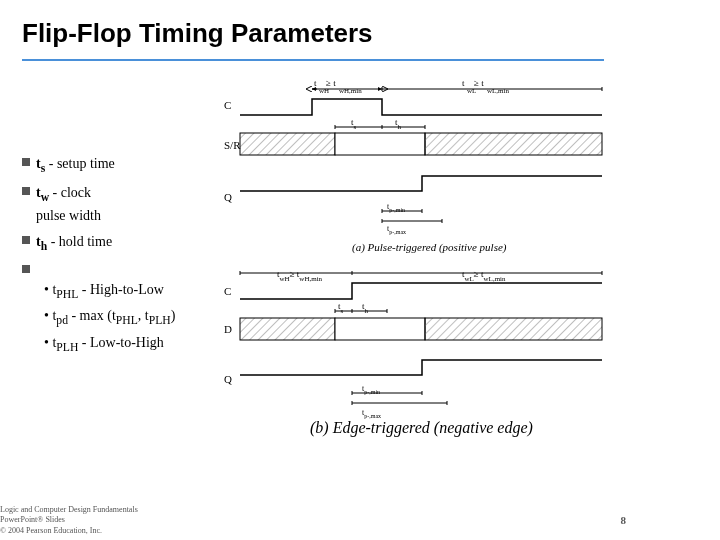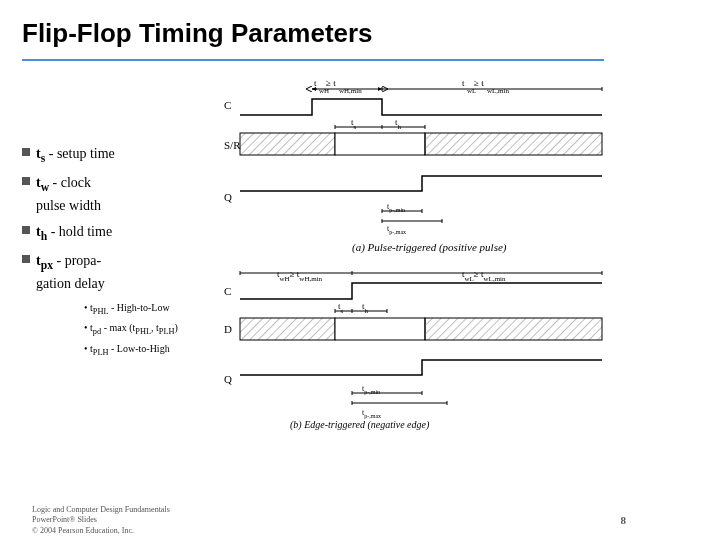--- a/index.html
+++ b/index.html
@@ -67,24 +67,23 @@
       font-size: 14px;
       line-height: 1.4;
     }
 
     .sub-bullets {
       margin-left: 22px;
       margin-top: 4px;
     }
 
     .sub-bullet {
-      font-size: 10px;
+      font-size: 14px;
       line-height: 1.5;
       margin-bottom: 2px;
-      margin-left: 40px;
     }
 
     .sub-bullet::before {
       content: '• ';
     }
 
     .diagrams-panel {
       flex: 1;
       position: relative;
     }
@@ -96,21 +95,20 @@
     .bottom-bar {
       position: absolute;
       bottom: 4px;
       left: 0;
       right: 0;
       display: flex;
       justify-content: space-between;
       align-items: center;
       font-size: 9px;
       color: #555;
-      padding-left: 32px;
     }
 
     .copyright {
       font-size: 8px;
       color: #555;
       line-height: 1.3;
     }
 
     .page-num {
       font-size: 11px;
@@ -140,23 +138,20 @@
         </div>
       </div>
       <div class="bullet-item">
         <div class="bullet-square"></div>
         <div class="bullet-text">
           <b>t<sub>h</sub></b> - hold time
         </div>
       </div>
       <div class="bullet-item">
         <div class="bullet-square"></div>
-        <div class="bullet-text">
-          <b>t<sub>px</sub></b> - propa-<br>gation delay
-        </div>
       </div>
       <div class="sub-bullets">
         <div class="sub-bullet">t<sub>PHL</sub> - High-to-Low</div>
         <div class="sub-bullet">t<sub>pd</sub> - max (t<sub>PHL</sub>, t<sub>PLH</sub>)</div>
         <div class="sub-bullet">t<sub>PLH</sub> - Low-to-High</div>
       </div>
     </div>
 
     <div class="diagrams-panel">
 
@@ -273,21 +268,21 @@
         <text x="140" y="150" font-size="8" font-family="Times New Roman">t<tspan font-size="6" baseline-shift="sub">p-,max</tspan></text>
 
         <defs>
           <pattern id="hatch2" width="6" height="6" patternTransform="rotate(45 0 0)" patternUnits="userSpaceOnUse">
             <line x1="0" y1="0" x2="0" y2="6" stroke="#aaa" stroke-width="1.5"></line>
           </pattern>
         </defs>
       </svg>
 
       
-      <div style="font-size:10px; font-style:italic; margin-left:68px; margin-top:-10px;">(b) Edge-triggered (negative edge)</div>
+      <div style="font-size:16px; font-style:italic; margin-left:88px; margin-top:-10px;">(b) Edge-triggered (negative edge)</div>
     </div>
   </div>
 
   <div class="bottom-bar">
     <div class="copyright" style="white-space:pre-line; font-size:8px; color:#555;">Logic and Computer Design Fundamentals
 PowerPoint® Slides
 © 2004 Pearson Education, Inc.</div>
     <div class="page-num">8</div>
   </div>
 </div>

